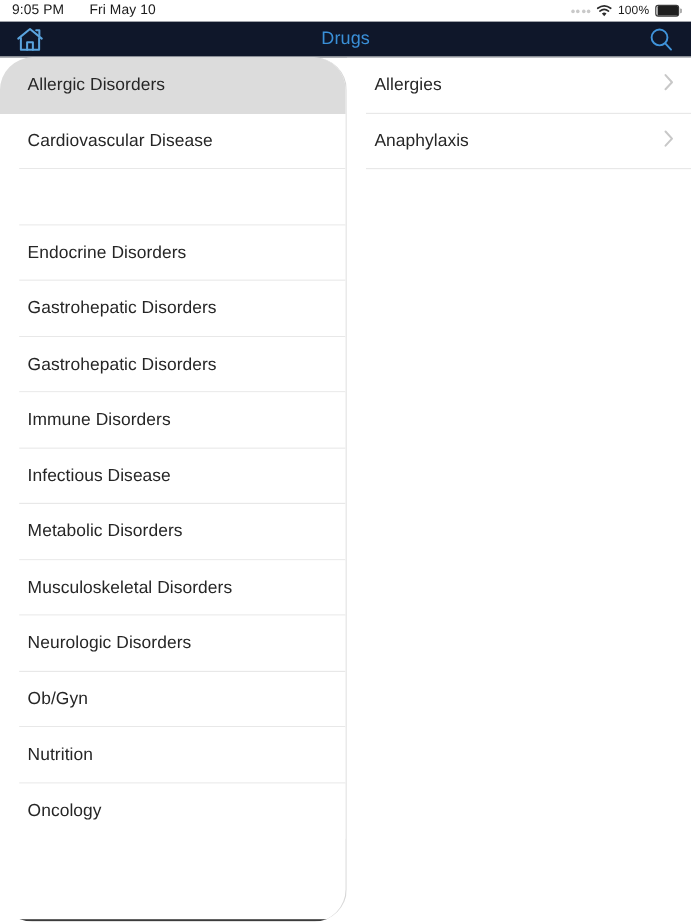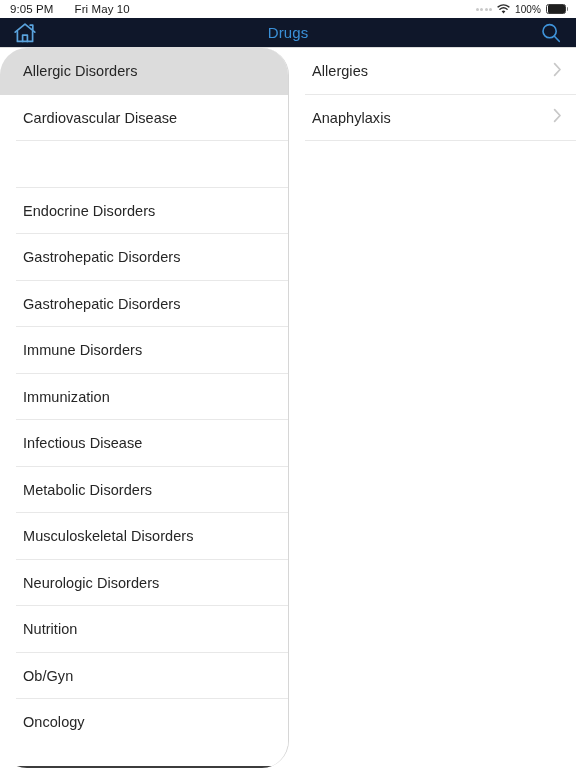--- a/index.html
+++ b/index.html
@@ -178,45 +178,41 @@
         </div>
         <div class="row">
           <span class="row-label">Gastrohepatic Disorders</span>
           <span class="sep"></span>
         </div>
         <div class="row">
           <span class="row-label">Immune Disorders</span>
           <span class="sep"></span>
         </div>
         <div class="row">
-          <span class="row-label">Immunization</span>
-          <span class="sep"></span>
-        </div>
-        <div class="row">
           <span class="row-label">Infectious Disease</span>
           <span class="sep"></span>
         </div>
         <div class="row">
           <span class="row-label">Metabolic Disorders</span>
           <span class="sep"></span>
         </div>
         <div class="row">
           <span class="row-label">Musculoskeletal Disorders</span>
           <span class="sep"></span>
         </div>
         <div class="row">
           <span class="row-label">Neurologic Disorders</span>
           <span class="sep"></span>
         </div>
         <div class="row">
+          <span class="row-label">Ob/Gyn</span>
+          <span class="sep"></span>
+        </div>
+        <div class="row">
           <span class="row-label">Nutrition</span>
-          <span class="sep"></span>
-        </div>
-        <div class="row">
-          <span class="row-label">Ob/Gyn</span>
           <span class="sep"></span>
         </div>
         <div class="row">
           <span class="row-label">Oncology</span>
         </div>
       </div>
     <div class="bottom-bar"></div>
   </div>
 
   <div class="detail">

